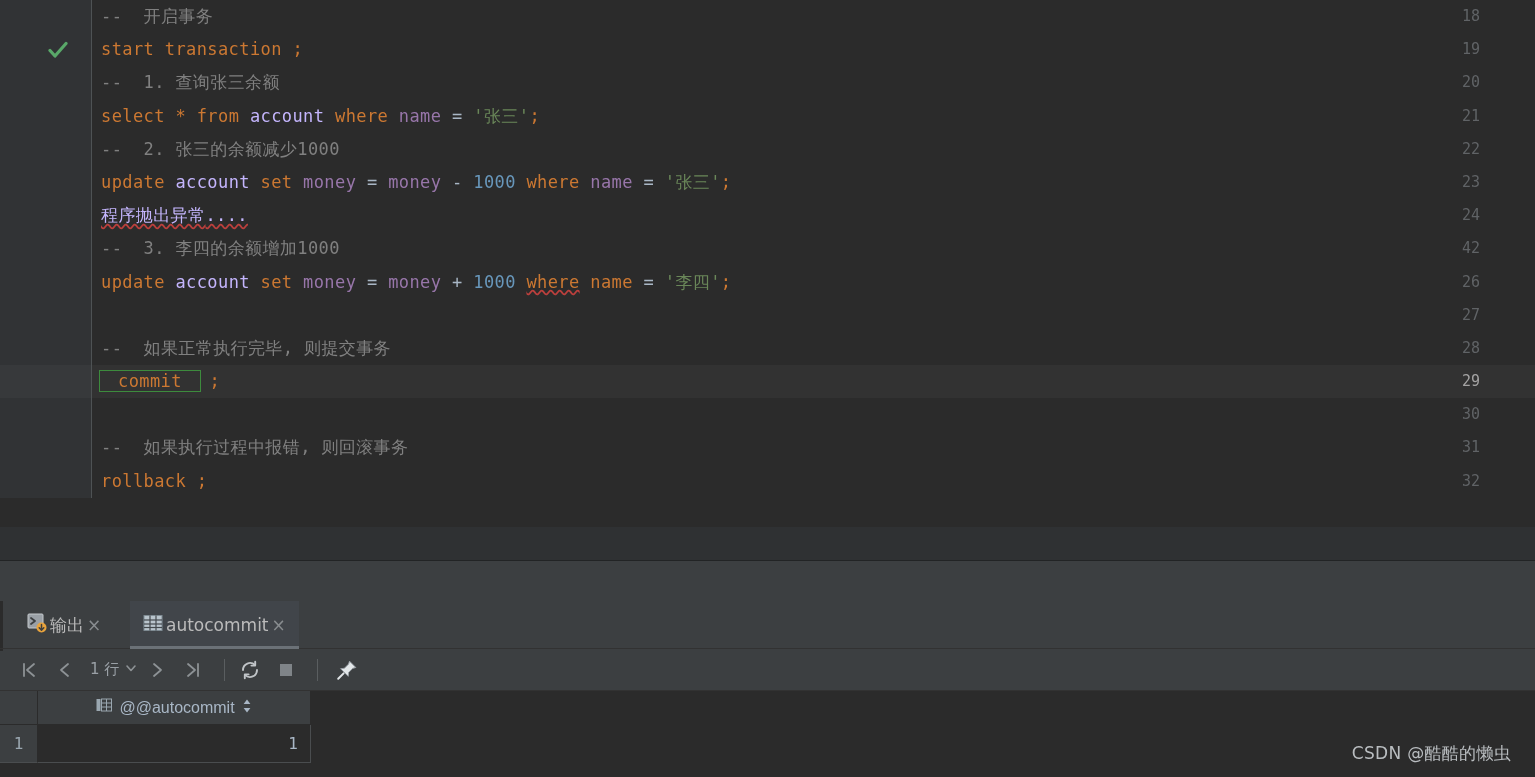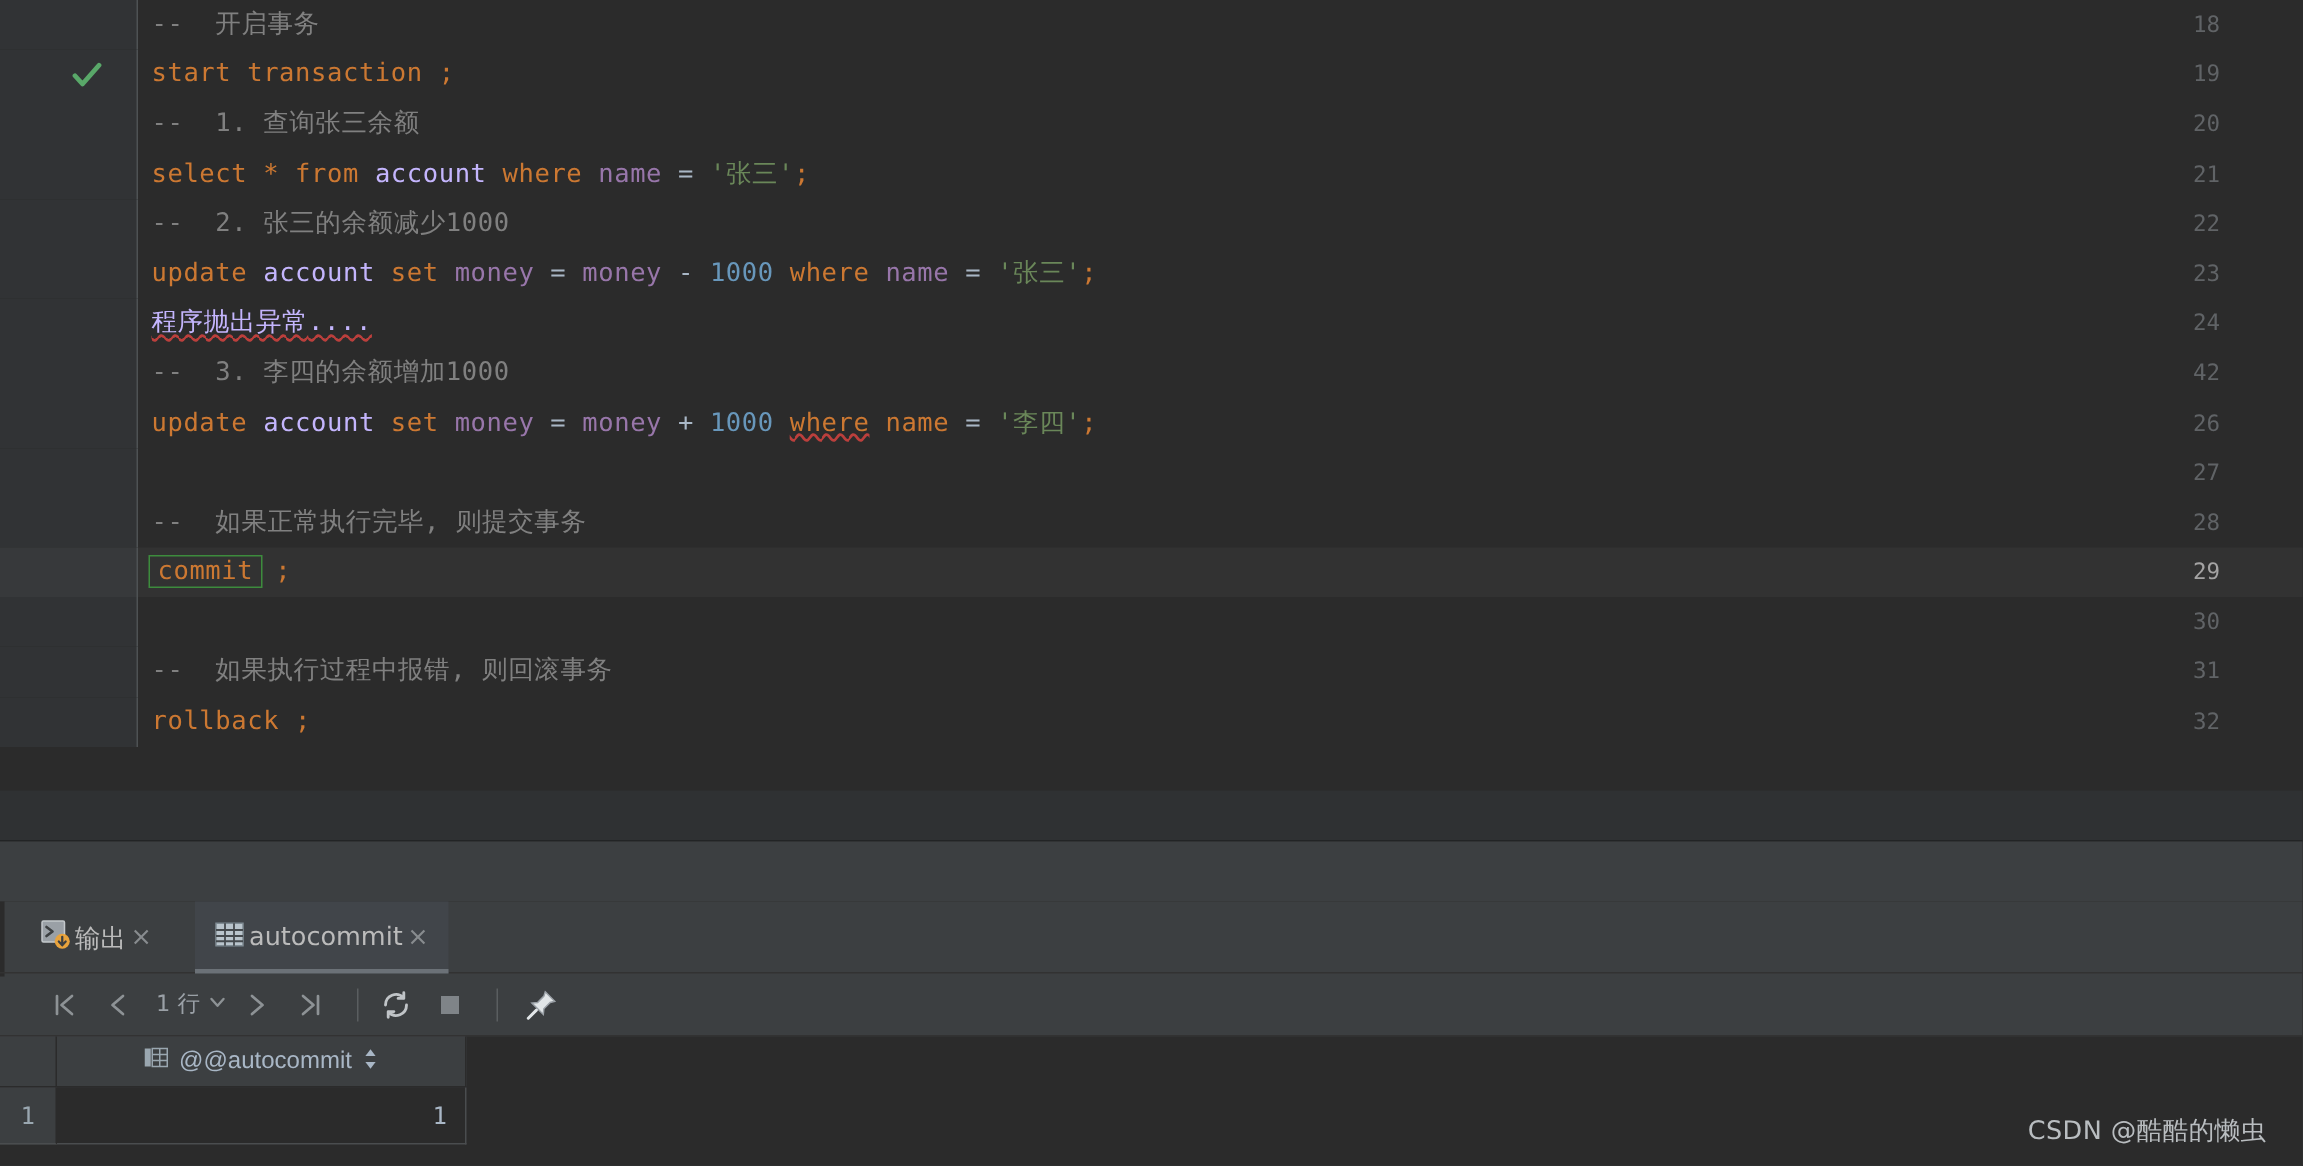--- a/index.html
+++ b/index.html
@@ -65,21 +65,21 @@
   .str  { color: #6a8759; }
   .cmt  { color: #808080; }
   .op   { color: #a9b7c6; }
   .err  {
     text-decoration: underline wavy #bc3f3c;
     text-decoration-skip-ink: none;
     text-underline-offset: 2px;
   }
   .selbox {
     border: 1px solid #3d8b3d;
-    padding: 0 5px;
+    padding: 0 18px;
     margin: 0 -2px;
   }
   
   #editor-bottom-pad {
     position: absolute; left: 0; top: 526px;
     width: 1535px; height: 35px;
     background: #2f3133;
     border-top: 1px solid #2b2b2b;
     border-bottom: 1px solid #222425;
     box-sizing: border-box;
@@ -131,21 +131,21 @@
     color: #888c8f;
     font-size: 17px;
     line-height: 1;
     font-family: "DejaVu Sans", sans-serif;
   }
   
   #grid-toolbar {
     position: absolute; left: 0; top: 48px;
     width: 1535px; height: 42px;
     display: flex; align-items: center;
-    padding-left: 28px;
+    padding-left: 14px;
     box-sizing: border-box;
     border-bottom: 1px solid #323232;
   }
   .tb-btn {
     width: 30px; height: 30px;
     display: flex; align-items: center; justify-content: center;
     margin-right: 6px;
   }
   .tb-rowcount {
     display: flex; align-items: center; gap: 5px;

